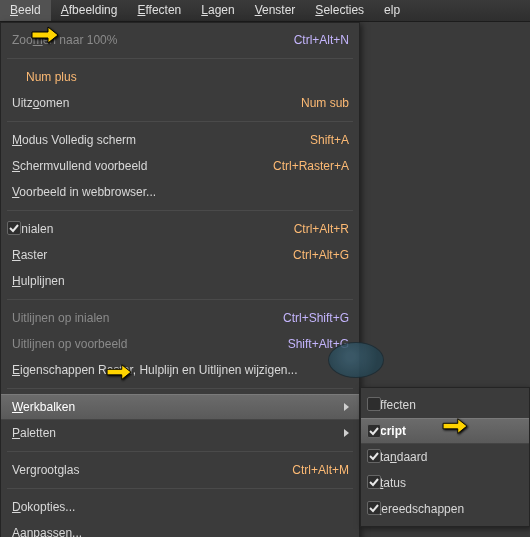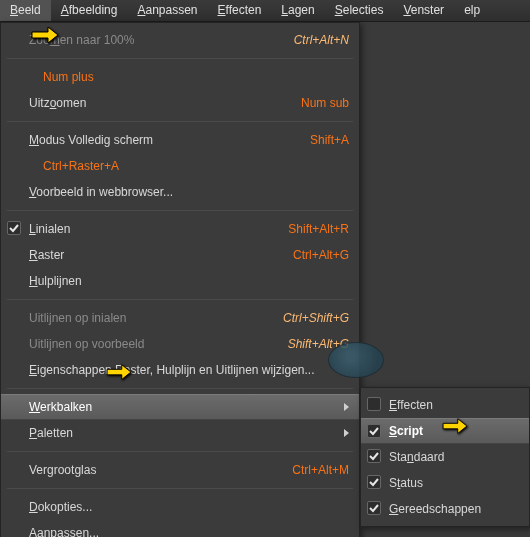--- a/index.html
+++ b/index.html
@@ -39,28 +39,28 @@
     background: #3b3b3b;
     border: 1px solid #242424;
     box-shadow: 2px 2px 6px rgba(0,0,0,.5);
     padding: 4px 0;
   }
   .item {
     position: relative;
     display: flex;
     align-items: center;
     height: 26px;
-    padding: 0 10px 0 28px;
+    padding: 0 10px 0 11px;
     color: #d8d8d8;
   }
   .item.dim { color: #8a8a8a; }
   .item .label .ul { text-decoration: underline; }
   .item .label { flex: 1; white-space: nowrap; }
-  .item .accel { color: #f97316; font-size: 12px; margin-left: 14px; }
-  .item.dim .accel { color: #fdba74; font-style: italic; }
+  .item .accel { color: #fdba74; font-size: 12px; margin-left: 14px; }
+  .item.dim .accel { color: #c4b5fd; }
   .item.hl {
     background: linear-gradient(#6b6b6b,#5a5a5a);
     border-top: 1px solid #7a7a7a;
     border-bottom: 1px solid #444;
     color: #fff;
   }
   .item .arrow {
     margin-left: 8px;
     width: 0; height: 0;
     border-top: 4px solid transparent;
@@ -114,25 +114,24 @@
     border: 1px solid #1c2c34;
     pointer-events:none;
   }
 </style>
 </head>
 <body>
 
 <div class="menubar">
     <div class="m active"><span class="ul">B</span>eeld</div>
     <div class="m"><span class="ul">A</span>fbeelding</div>
-    <div class="m"><span class="ul">A</span>anpassen</div>
     <div class="m"><span class="ul">E</span>ffecten</div>
     <div class="m"><span class="ul">L</span>agen</div>
+    <div class="m"><span class="ul">V</span>enster</div>
     <div class="m"><span class="ul">S</span>electies</div>
-    <div class="m"><span class="ul">V</span>enster</div>
     <div class="m">elp</div>
   </div>
 
 <div class="dropdown">
     <div class="item dim">
       <span class="label">Zoo<span class="ul">m</span>en naar 100%</span>
       <span class="accel">Ctrl+Alt+N</span>
     </div>
     <div class="sep"></div>
     <div class="item">
@@ -141,34 +140,35 @@
     <div class="item">
       <span class="label">Uitz<span class="ul">o</span>omen</span>
       <span class="accel">Num sub</span>
     </div>
     <div class="sep"></div>
     <div class="item">
       <span class="label"><span class="ul">M</span>odus Volledig scherm</span>
       <span class="accel">Shift+A</span>
     </div>
     <div class="item">
+      <span class="label"><span class="ul">S</span>chermvullend voorbeeld</span>
       <span class="accel">Ctrl+Raster+A</span>
     </div>
     <div class="item">
       <span class="label"><span class="ul">V</span>oorbeeld in webbrowser...</span>
     </div>
     <div class="sep"></div>
     <div class="item">
       <span class="chk">
         <svg viewBox="0 0 10 10">
           <path d="M1 5 L4 8 L9 2" stroke="#e6e6e6" stroke-width="2" fill="none"></path>
         </svg>
       </span>
       <span class="label"><span class="ul">L</span>inialen</span>
-      <span class="accel">Shift+Alt+R</span>
+      <span class="accel">Ctrl+Alt+R</span>
     </div>
     <div class="item">
       <span class="label"><span class="ul">R</span>aster</span>
       <span class="accel">Ctrl+Alt+G</span>
     </div>
     <div class="item">
       <span class="label"><span class="ul">H</span>ulplijnen</span>
     </div>
     <div class="sep"></div>
     <div class="item dim">

